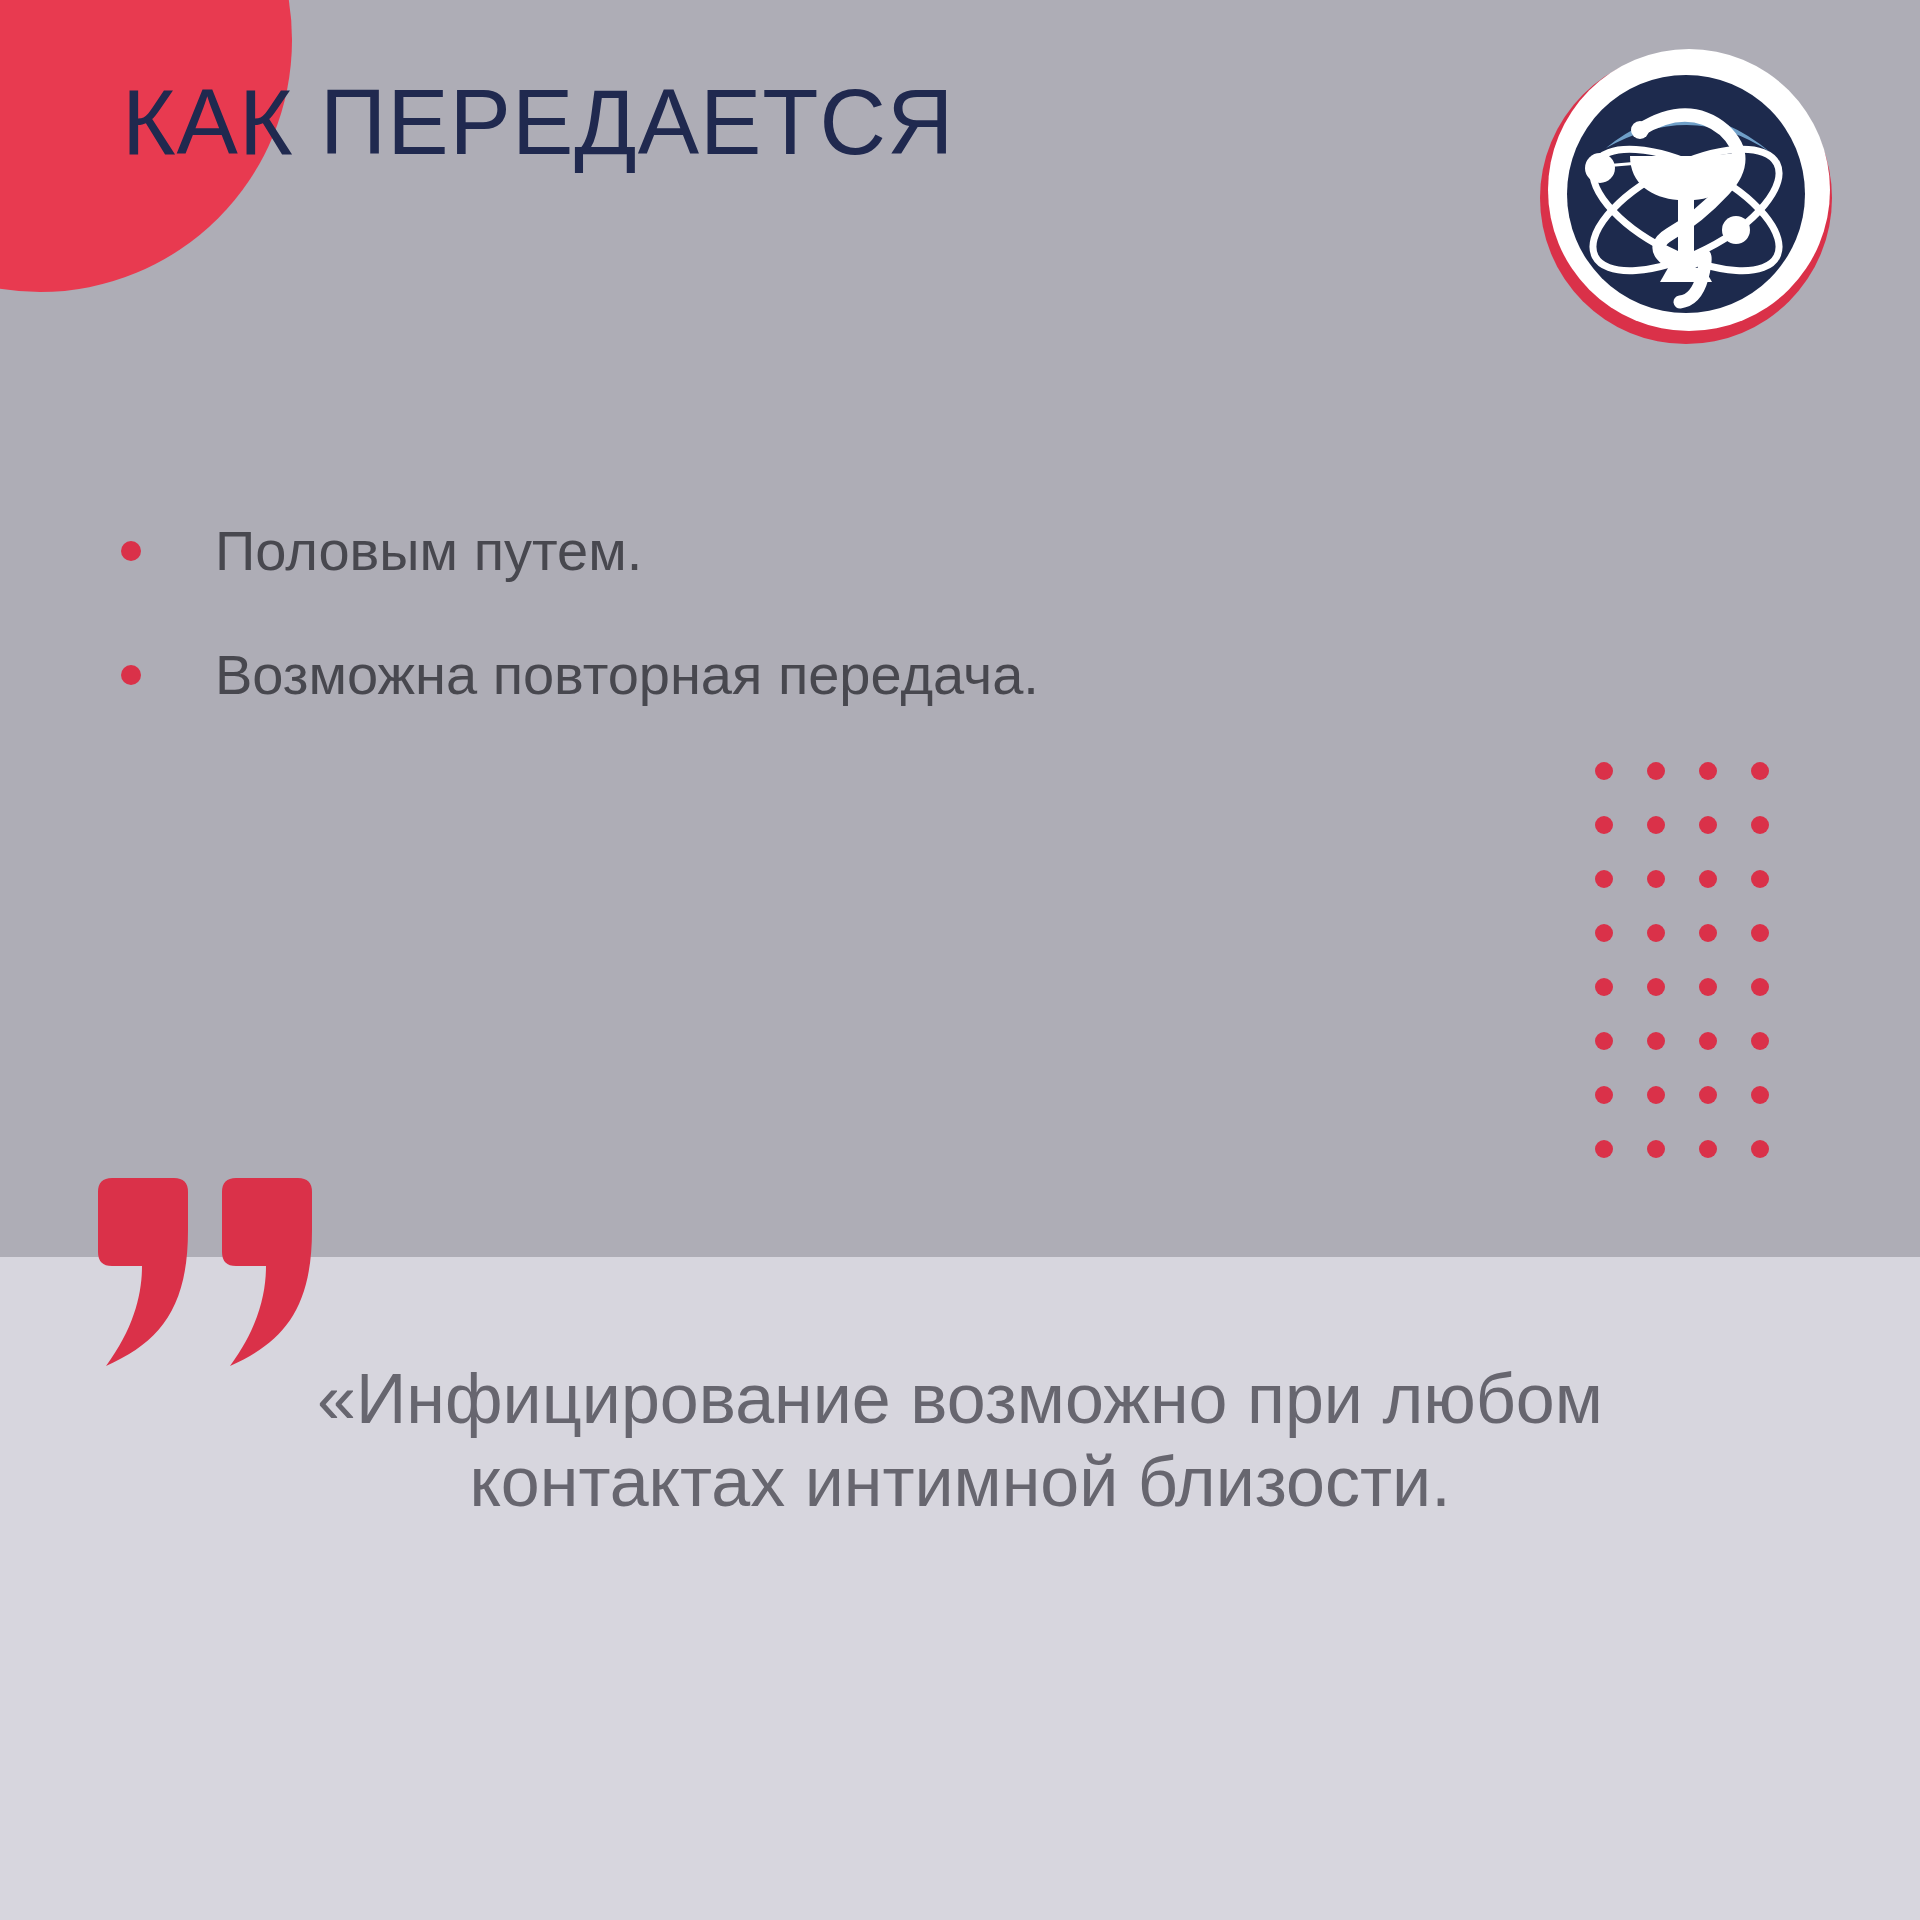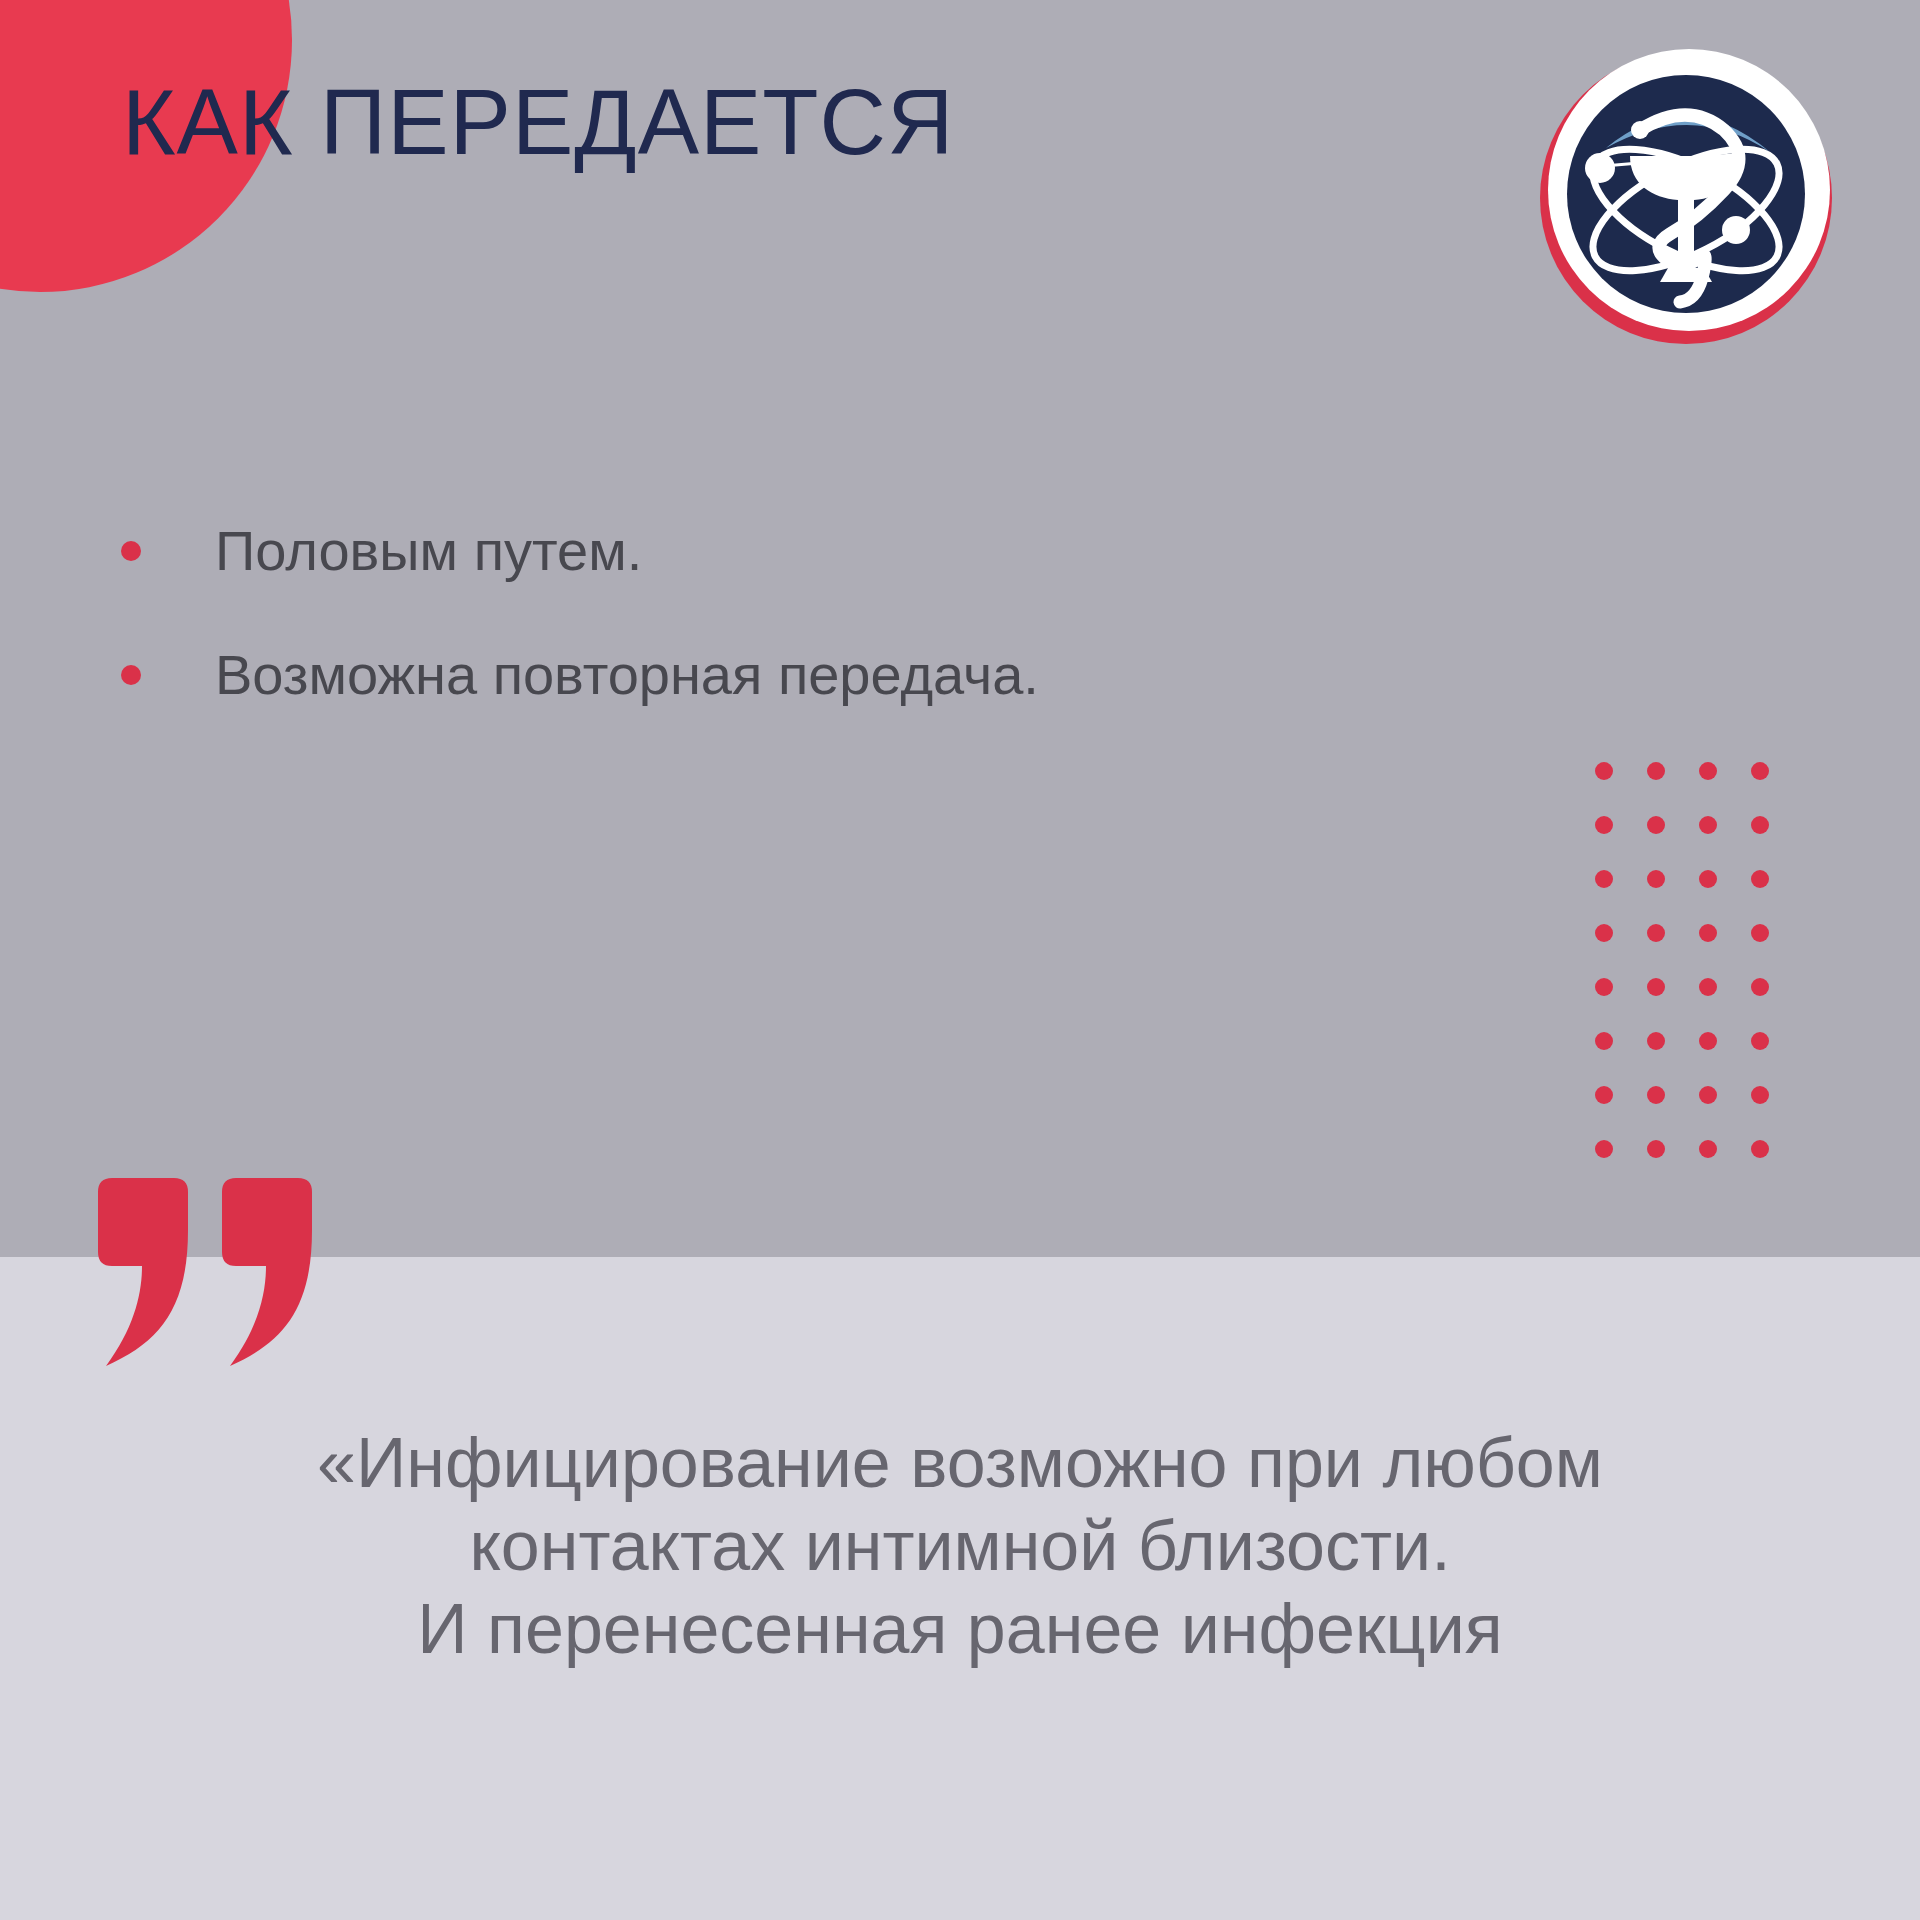--- a/index.html
+++ b/index.html
@@ -70,21 +70,21 @@
     column-gap:34px;row-gap:36px;
   }
   .dot{
     width:18px;height:18px;border-radius:50%;
     background:var(--accent-red);
   }
   .quote-mark{
     position:absolute;left:98px;top:1178px;width:214px;height:190px;
   }
   .quote-block{
-    position:absolute;left:0;top:1422px;width:1920px;
+    position:absolute;left:0;top:1358px;width:1920px;
     text-align:center;
     font-size:70px;line-height:83px;
     color:var(--quote-text);
   }
   .quote-block span{display:block;}
 </style>
 </head>
 <body>
 
 <div class="section-top"></div>
@@ -164,14 +164,13 @@
 <svg class="quote-mark" viewBox="0 0 214 190" aria-hidden="true">
   <g fill="var(--accent-red)">
     <path d="M14,0 H76 Q90,0 90,14 V52 C90,130 62,164 8,188 C36,150 44,116 44,88 H14 Q0,88 0,74 V14 Q0,0 14,0 Z"></path>
     <path transform="translate(124,0)" d="M14,0 H76 Q90,0 90,14 V52 C90,130 62,164 8,188 C36,150 44,116 44,88 H14 Q0,88 0,74 V14 Q0,0 14,0 Z"></path>
   </g>
 </svg>
 
 <div class="quote-block">
   <span>«Инфицирование возможно при любом</span>
   <span>контактах интимной близости.</span>
-  <span>И перенесенная ранее инфекция</span>
 </div>
 
 </body></html>

